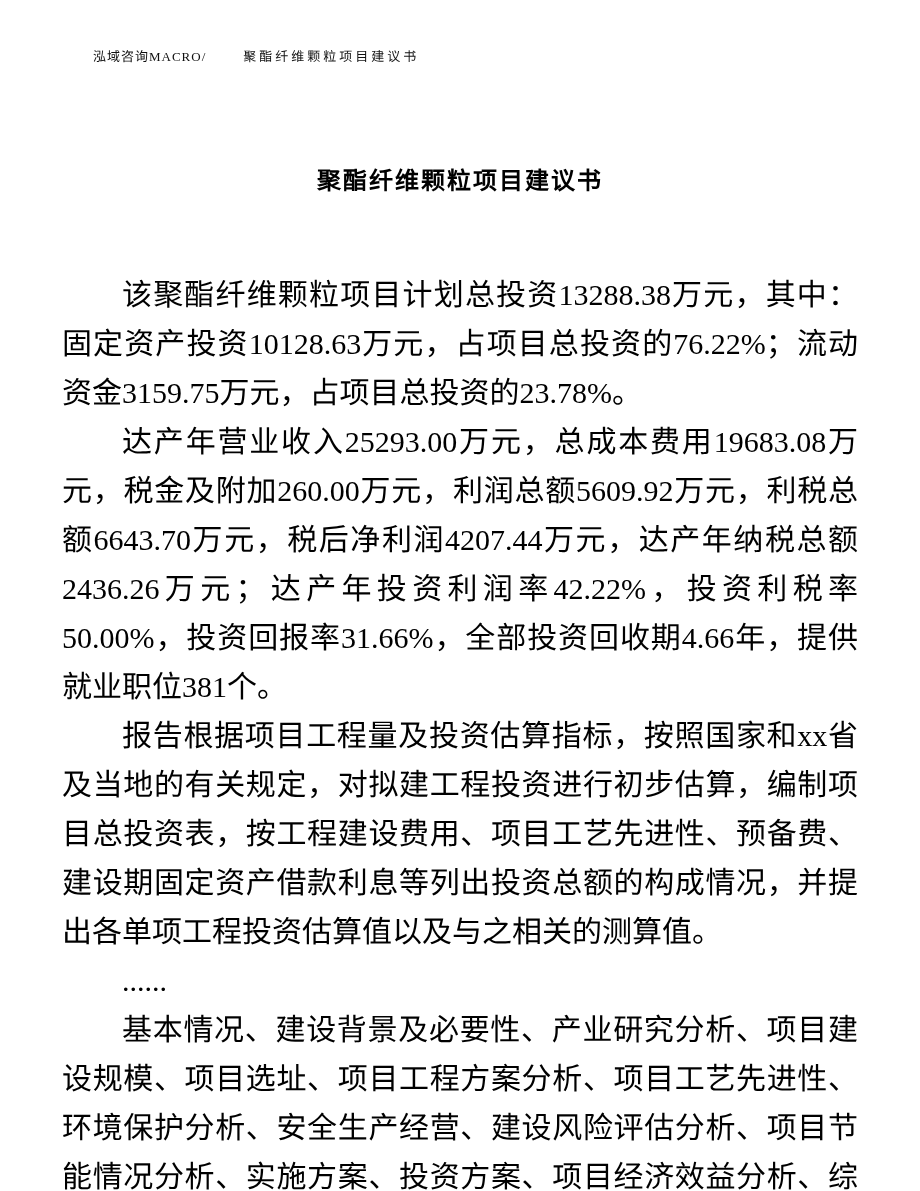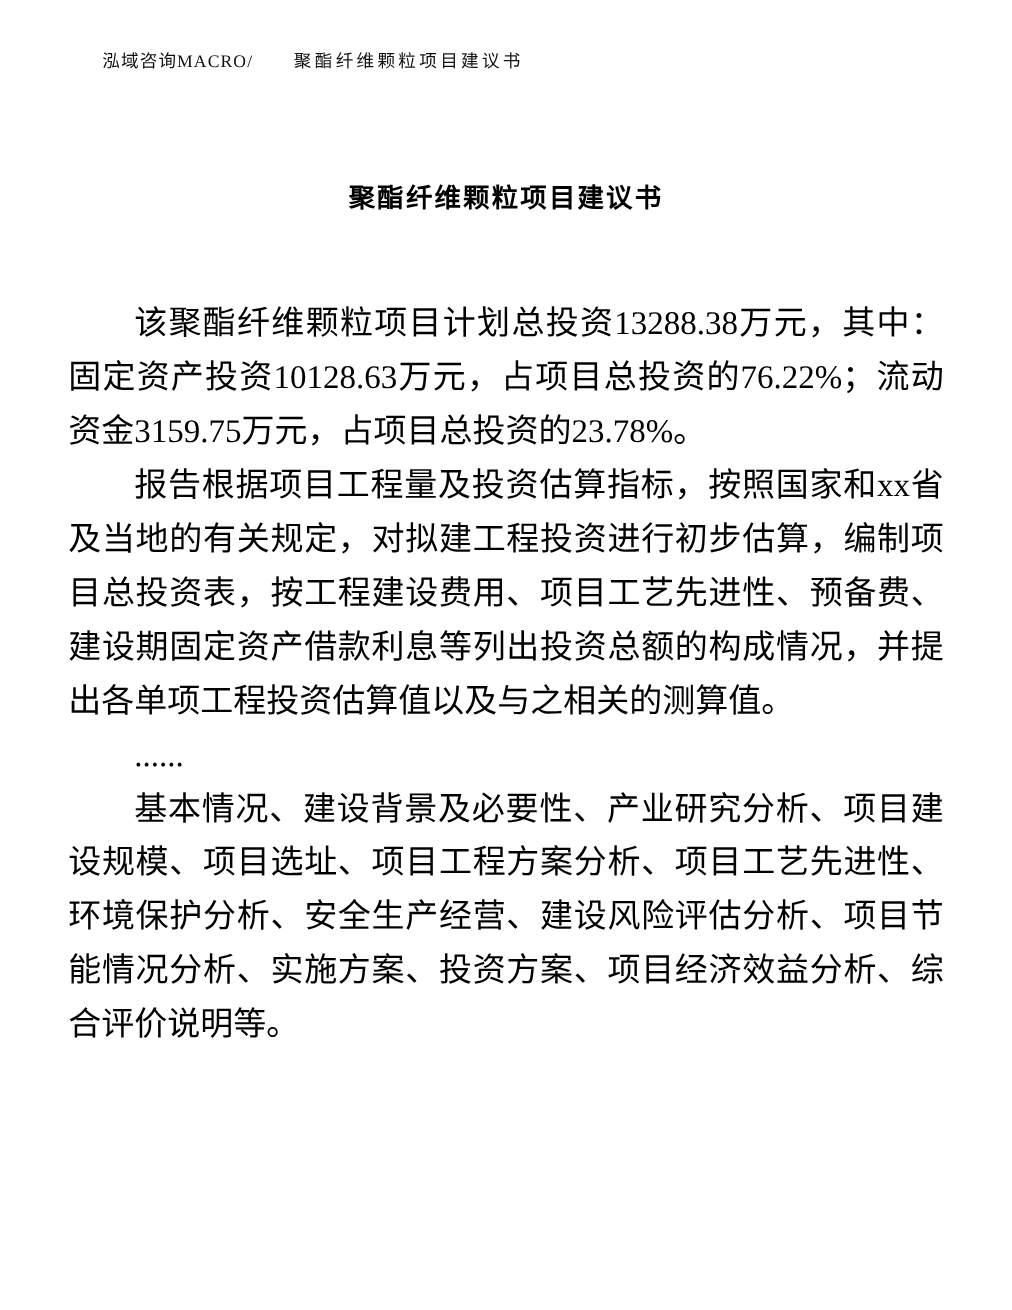--- a/index.html
+++ b/index.html
@@ -14,21 +14,21 @@
     margin: 0 auto;
     background: #ffffff;
     box-sizing: border-box;
     padding: 0 62px;
     overflow: hidden;
     font-family: "Liberation Serif", "DejaVu Serif", serif;
     color: #000000;
   }
   .doc-header {
     margin: 48px 0 0 31px;
-    font-size: 16px;
+    font-size: 13px;
     line-height: 18px;
     white-space: nowrap;
     color: #111111;
   }
   .doc-header .brand {
     display: inline-block;
     letter-spacing: 1px;
   }
   .doc-header .header-doc-title {
     display: inline-block;
@@ -63,18 +63,19 @@
 <div class="page">
 
   <div class="doc-header">
     <span class="brand">泓域咨询MACRO/</span><span class="header-doc-title">聚酯纤维颗粒项目建议书</span>
   </div>
 
   <h1 class="doc-title">聚酯纤维颗粒项目建议书</h1>
 
   <div class="doc-body">
     <p>该聚酯纤维颗粒项目计划总投资13288.38万元，其中：固定资产投资10128.63万元，占项目总投资的76.22%；流动资金3159.75万元，占项目总投资的23.78%。</p>
+    <p>达产年营业收入25293.00万元，总成本费用19683.08万元，税金及附加260.00万元，利润总额5609.92万元，利税总额6643.70万元，税后净利润4207.44万元，达产年纳税总额2436.26万元；达产年投资利润率42.22%，投资利税率50.00%，投资回报率31.66%，全部投资回收期4.66年，提供就业职位381个。</p>
     <p>报告根据项目工程量及投资估算指标，按照国家和xx省及当地的有关规定，对拟建工程投资进行初步估算，编制项目总投资表，按工程建设费用、项目工艺先进性、预备费、建设期固定资产借款利息等列出投资总额的构成情况，并提出各单项工程投资估算值以及与之相关的测算值。</p>
     <p>......</p>
     <p>基本情况、建设背景及必要性、产业研究分析、项目建设规模、项目选址、项目工程方案分析、项目工艺先进性、环境保护分析、安全生产经营、建设风险评估分析、项目节能情况分析、实施方案、投资方案、项目经济效益分析、综合评价说明等。</p>
   </div>
 
 </div>
 
 </body></html>

